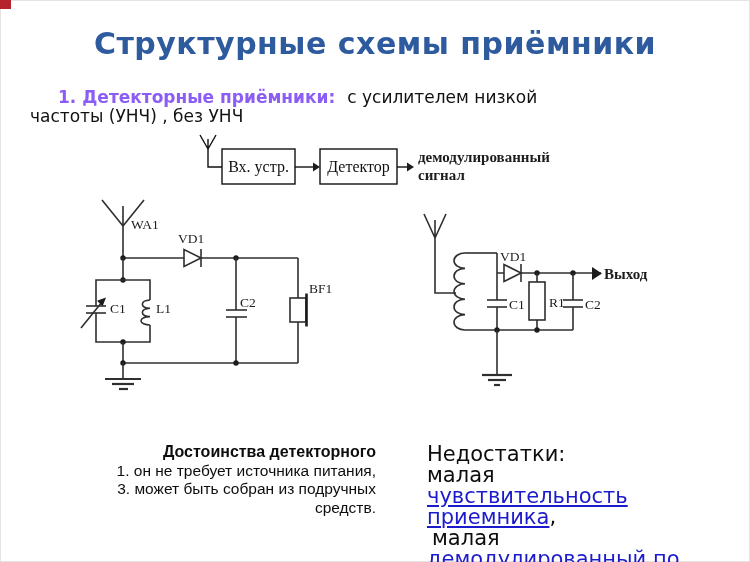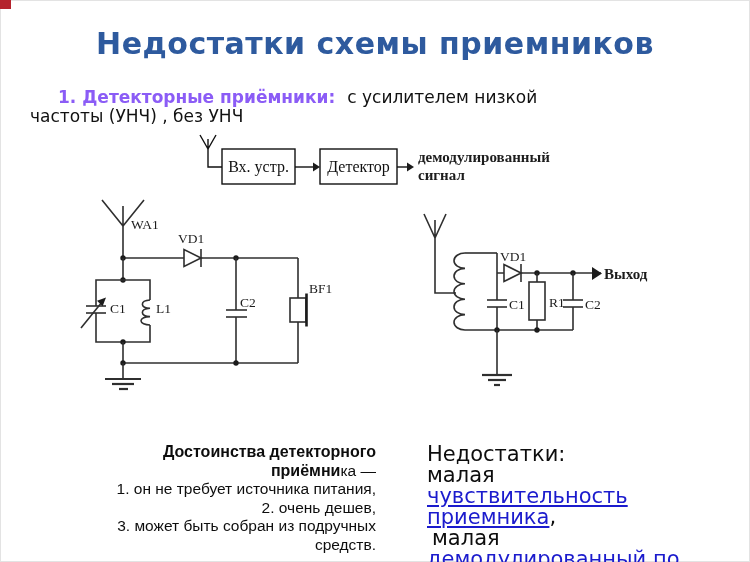--- a/index.html
+++ b/index.html
@@ -44,21 +44,21 @@
   #disadvantages .lnk{text-decoration:underline;cursor:pointer;}
   #disadvantages .sp{padding-left:5px;}
 </style>
 </head>
 <body>
 
 <div id="slide">
 
   <div id="corner-mark" class="abs" style="background: rgb(181, 35, 45);"></div>
 
-  <div id="title" class="abs" style="color: rgb(46, 90, 158);">Недостатки схемы приемников</div>
+  <div id="title" class="abs" style="color: rgb(46, 90, 158);">Структурные схемы приёмники</div>
 
   <div id="intro" class="abs">
     <span class="indent"></span><span class="red" style="color: #8b5cf6; margin-top: 48px;">1.  Детекторные приёмники:</span><span class="after">с усилителем низкой</span><br>
     <span>частоты (УНЧ) , без УНЧ</span>
   </div>
 
   <svg class="abs" style="left:195px;top:128px;" width="355" height="64" viewBox="195 128 355 64">
     <g>
       <path class="wire-thin" d="M200,135 L208,149 M216,135 L208,149 M208,139 L208,149"></path>
       <path class="wire-thin" d="M208,149 L208,167 L222,167"></path>
@@ -192,23 +192,21 @@
     <g>
       <line class="wire" x1="497" y1="330" x2="497" y2="374"></line>
       <line class="gnd" x1="482" y1="375" x2="512" y2="375"></line>
       <line class="gnd" x1="488" y1="380" x2="506" y2="380"></line>
       <line class="gnd" x1="494" y1="385" x2="500" y2="385"></line>
     </g>
   </svg>
 
   <div id="advantages" class="abs">
     <div class="hd">Достоинства детекторного</div>
-    <div><span class="hd">приёмни</span><span>ка —</span></div>
     <div>1. он не требует источника питания,</div>
-    <div>2. очень дешев,</div>
     <div>3. может быть собран из подручных</div>
     <div>средств.</div>
   </div>
 
   <div id="disadvantages" class="abs">
     <div>Недостатки:</div>
     <div>малая</div>
     <div><span class="lnk" style="color: rgb(27, 27, 205);">чувствительность приемника</span><span>,</span></div>
     <div class="sp">малая</div>
     <div><span class="lnk" style="color: rgb(27, 27, 205);">демодулированный по частоте</span></div>

